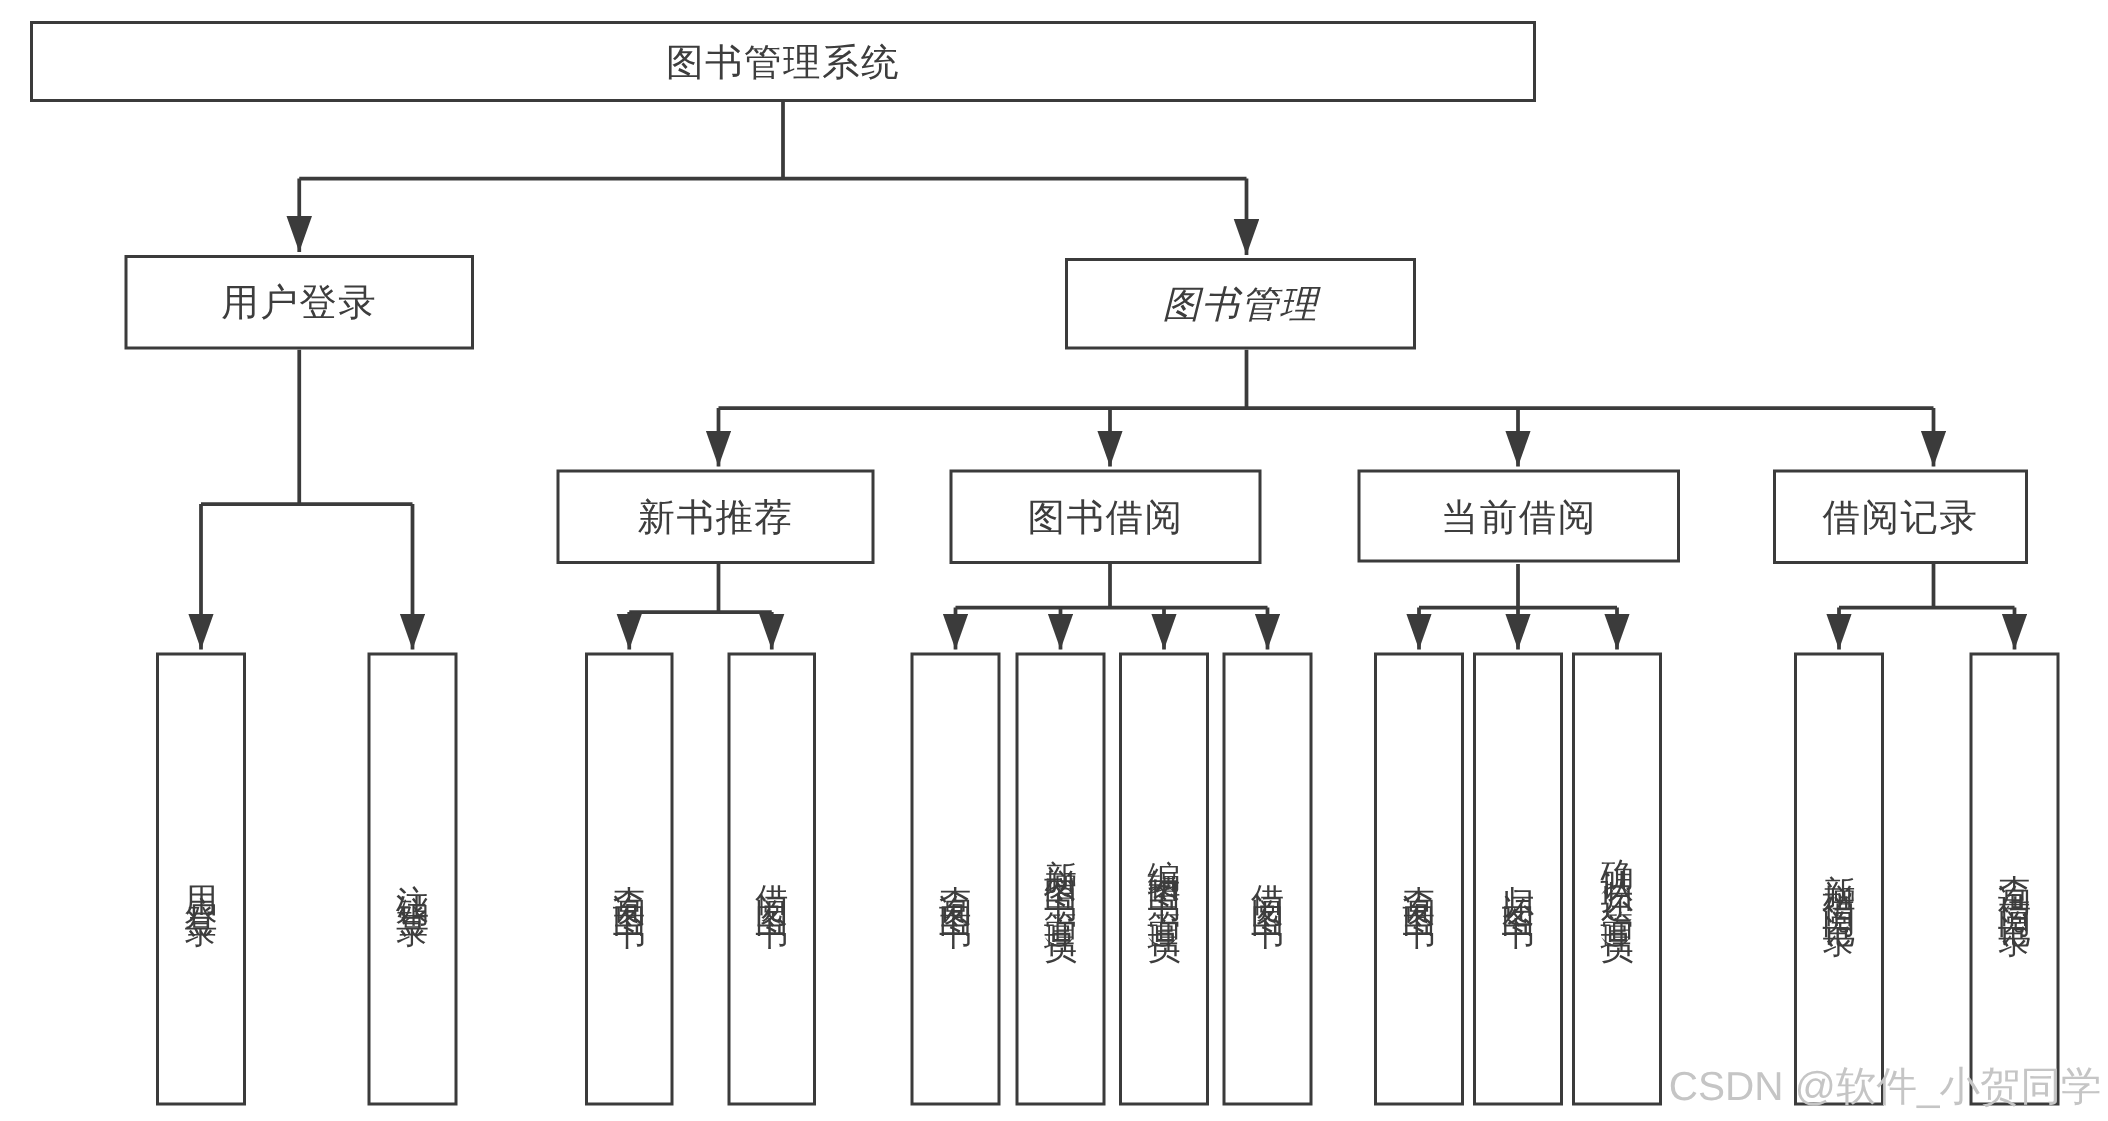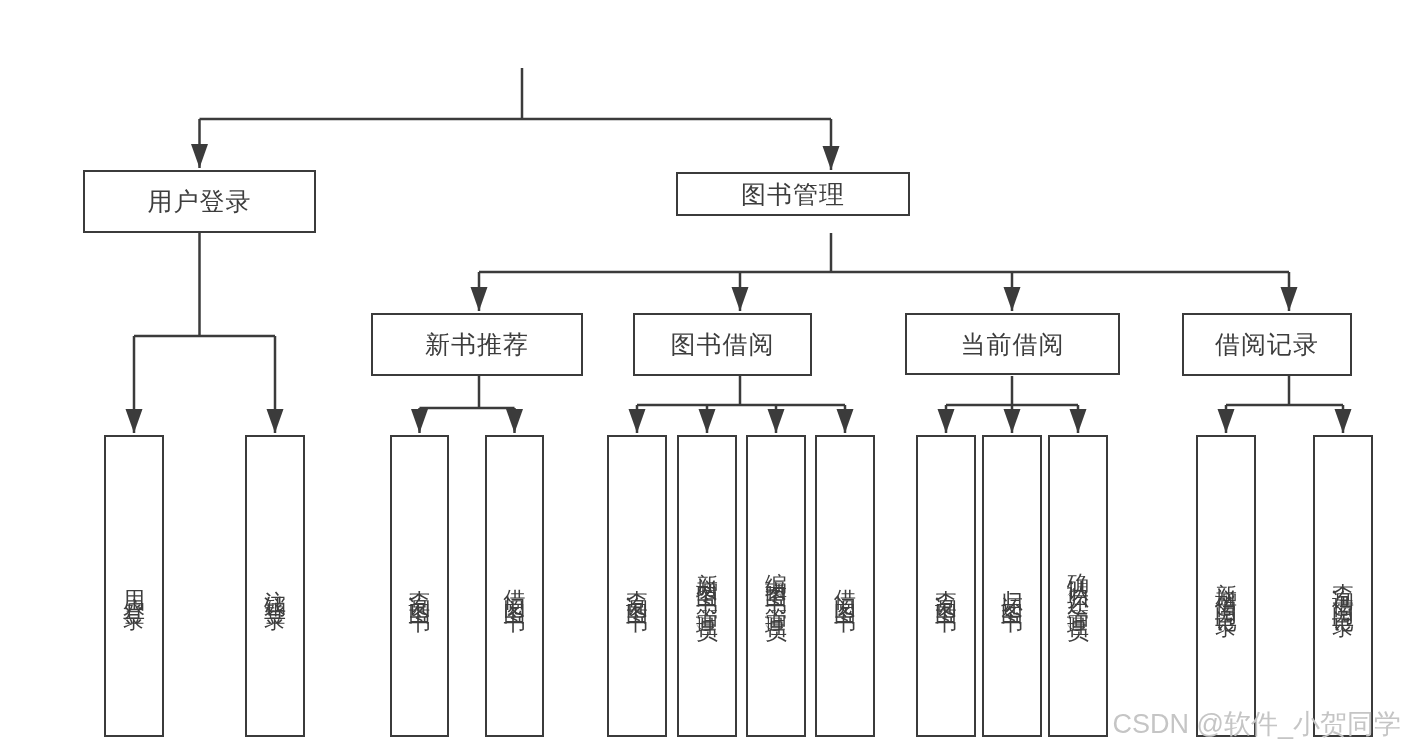--- a/index.html
+++ b/index.html
@@ -104,26 +104,27 @@
     </g>
 
     <g>
       <line x1="1289" y1="376" x2="1289" y2="405"></line>
       <line x1="1226" y1="405" x2="1343" y2="405"></line>
       <line x1="1226" y1="405" x2="1226" y2="433" marker-end="url(#arw)"></line>
       <line x1="1343" y1="405" x2="1343" y2="433" marker-end="url(#arw)"></line>
     </g>
   </svg>
 
+  <div class="node h" style="left:20px;top:14px;width:1004px;height:54px;">图书管理系统</div>
 
   <div class="node h" style="left:83px;top:170px;width:233px;height:63px;">用户登录</div>
-  <div class="node h" style="left:676px;top:172px;width:234px;height:44px;">图书管理</div>
+  <div class="node h" style="left:710px;top:172px;width:234px;height:61px;font-style:italic;">图书管理</div>
 
   <div class="node h" style="left:371px;top:313px;width:212px;height:63px;">新书推荐</div>
-  <div class="node h" style="left:633px;top:313px;width:179px;height:63px;">图书借阅</div>
+  <div class="node h" style="left:633px;top:313px;width:208px;height:63px;">图书借阅</div>
   <div class="node h" style="left:905px;top:313px;width:215px;height:62px;">当前借阅</div>
   <div class="node h" style="left:1182px;top:313px;width:170px;height:63px;">借阅记录</div>
 
   <div class="node v" style="left:104px;top:435px;width:60px;height:302px;">用户登录</div>
   <div class="node v" style="left:245px;top:435px;width:60px;height:302px;">注销登录</div>
 
   <div class="node v" style="left:390px;top:435px;width:59px;height:302px;">查询图书</div>
   <div class="node v" style="left:485px;top:435px;width:59px;height:302px;">借阅图书</div>
 
   <div class="node v" style="left:607px;top:435px;width:60px;height:302px;">查询图书</div>

